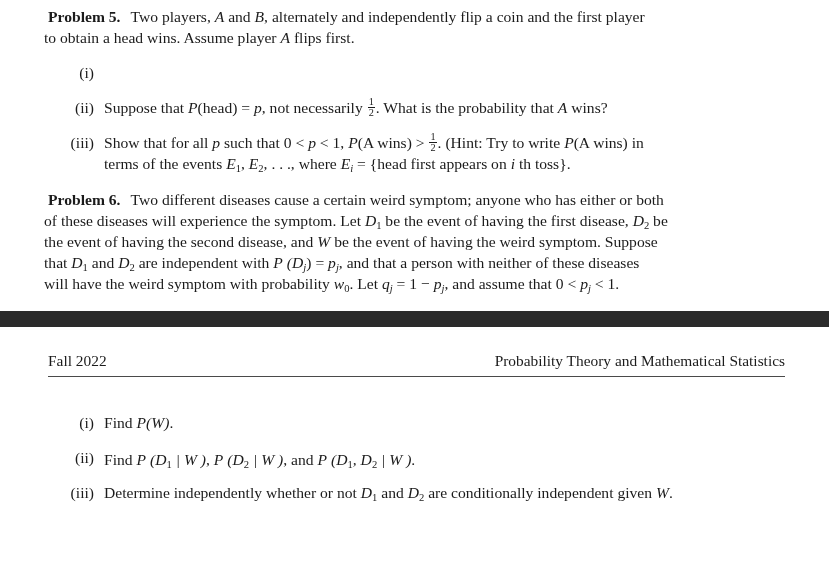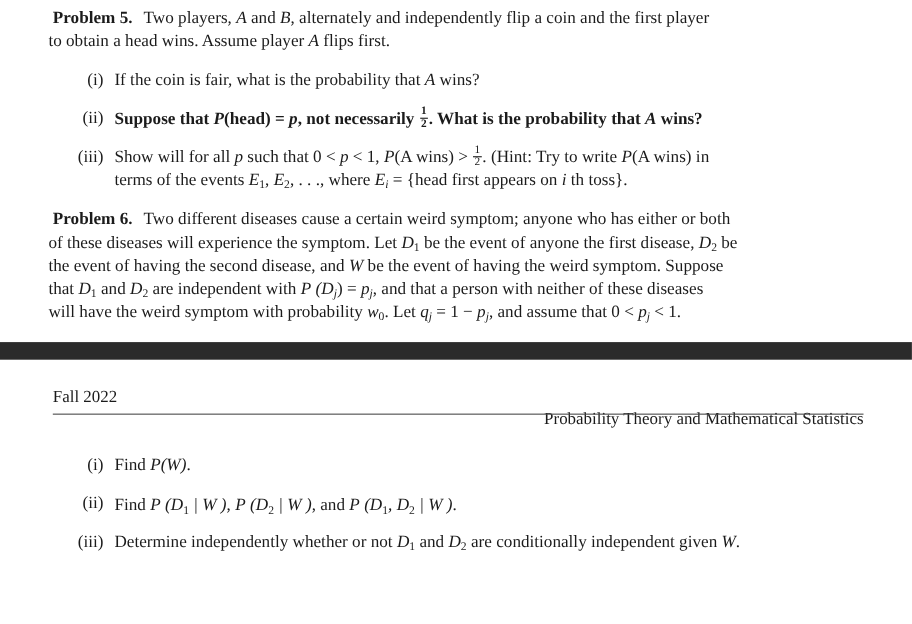--- a/index.html
+++ b/index.html
@@ -107,40 +107,35 @@
     <span class="it">B</span><span>, alternately and independently flip a coin and the first player</span>
   </div>
 
   <div class="blk" style="left:44px; top:27px;">
     <span>to obtain a head wins. Assume player</span>
     <span class="it">A</span>
     <span>flips first.</span>
   </div>
 
   <div class="item-label" style="left:46px; top:62px; width:48px;">(i)</div>
-  <div class="blk" style="left:104px; top:62px;">
-    <span>If the coin is fair, what is the probability that</span>
-    <span class="it">A</span>
-    <span>wins?</span>
-  </div>
 
   <div class="item-label" style="left:42px; top:97px; width:52px;">(ii)</div>
-  <div class="blk" style="left:104px; top:97px;font-weight:bold;">
+  <div class="blk" style="left:104px; top:97px;">
     <span>Suppose that</span>
     <span class="it">P</span><span>(head)</span>
     <span>=</span>
     <span class="it">p</span><span>, not necessarily</span>
     <span class="frac"><span class="num">1</span><span class="den">2</span></span><span>. What is the probability that</span>
     <span class="it">A</span>
     <span>wins?</span>
   </div>
 
   <div class="item-label" style="left:36px; top:132px; width:58px;">(iii)</div>
   <div class="blk" style="left:104px; top:132px;">
-    <span>Show will for all</span>
+    <span>Show that for all</span>
     <span class="it">p</span>
     <span>such that 0</span>
     <span>&lt;</span>
     <span class="it">p</span>
     <span>&lt;</span>
     <span>1,</span>
     <span class="it">P</span><span>(A wins)</span>
     <span>&gt;</span>
     <span class="frac"><span class="num">1</span><span class="den">2</span></span><span>. (Hint: Try to write</span>
     <span class="it">P</span><span>(A wins)</span>
@@ -157,21 +152,21 @@
     <span class="it">i</span>
     <span>th toss}.</span>
   </div>
 
   <div class="blk" style="left:48px; top:189px;">
     <span class="bold">Problem 6.</span><span class="gap"></span><span>Two different diseases cause a certain weird symptom; anyone who has either or both</span>
   </div>
   <div class="blk" style="left:44px; top:210px;">
     <span>of these diseases will experience the symptom. Let</span>
     <span class="it">D</span><sub>1</sub>
-    <span>be the event of anyone the first disease,</span>
+    <span>be the event of having the first disease,</span>
     <span class="it">D</span><sub>2</sub>
     <span>be</span>
   </div>
   <div class="blk" style="left:44px; top:231px;">
     <span>the event of having the second disease, and</span>
     <span class="it">W</span>
     <span>be the event of having the weird symptom. Suppose</span>
   </div>
   <div class="blk" style="left:44px; top:252px;">
     <span>that</span>
@@ -193,21 +188,21 @@
     <span class="it">p</span><sub class="it">j</sub><span>, and assume that 0</span>
     <span>&lt;</span>
     <span class="it">p</span><sub class="it">j</sub>
     <span>&lt;</span>
     <span>1.</span>
   </div>
 
   <div class="band" style="top:311px; height:16px;"></div>
 
   <div class="hdr-left" style="left:48px; top:352px;">Fall 2022</div>
-  <div class="hdr-right" style="right:44px; top:372px;text-align:center;">Probability Theory and Mathematical Statistics</div>
+  <div class="hdr-right" style="right:44px; top:352px;text-align:center;">Probability Theory and Mathematical Statistics</div>
   <div class="hdr-rule" style="left:48px; top:376px; width:737px;"></div>
 
   <div class="item-label" style="left:46px; top:412px; width:48px;">(i)</div>
   <div class="blk" style="left:104px; top:412px;">
     <span>Find</span>
     <span class="it">P</span><span class="it">(W)</span><span>.</span>
   </div>
 
   <div class="item-label" style="left:42px; top:447px; width:52px;">(ii)</div>
   <div class="blk" style="left:104px; top:449px;">

